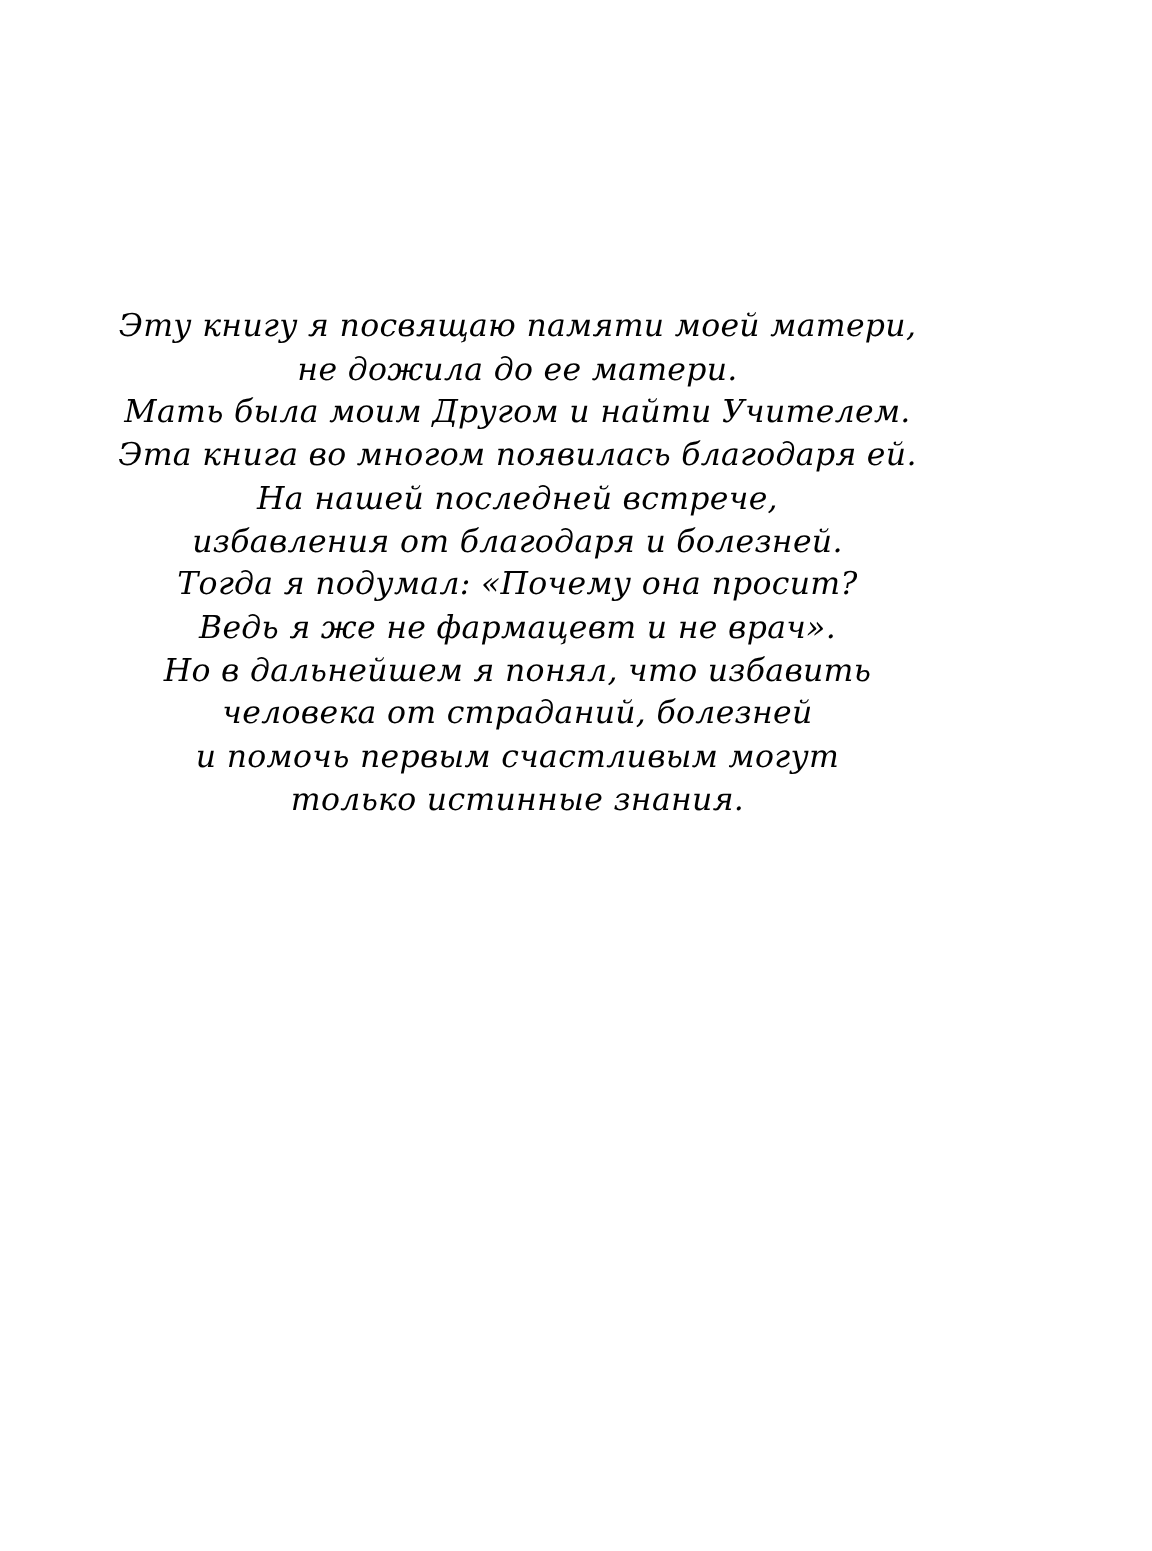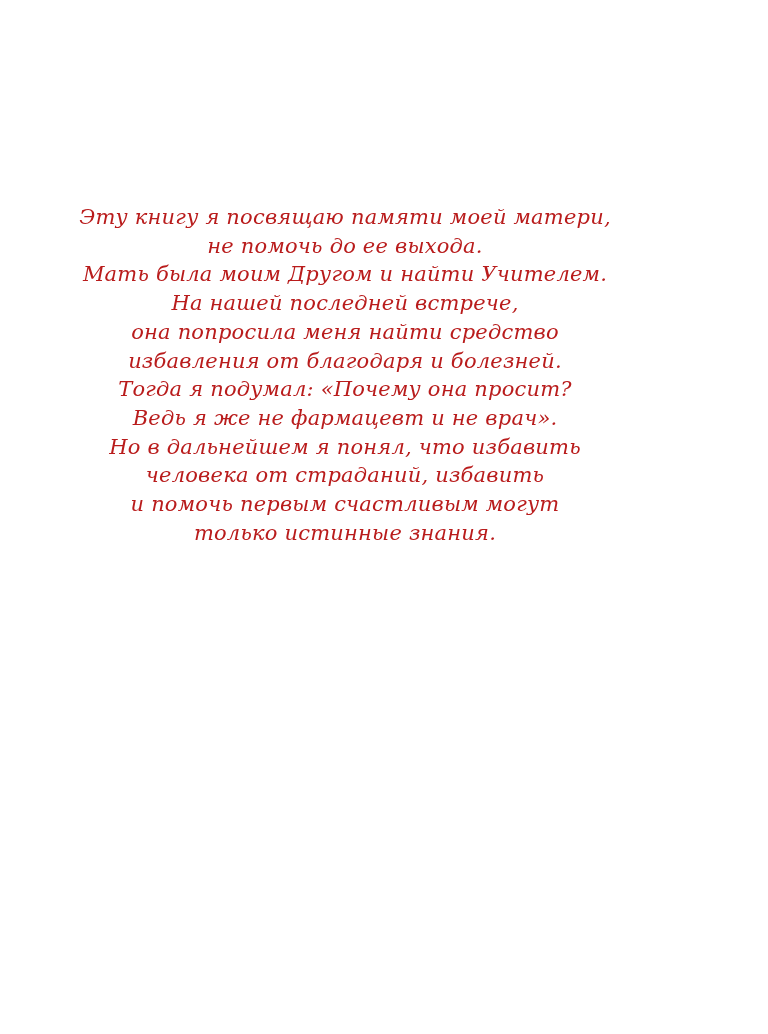--- a/index.html
+++ b/index.html
@@ -20,43 +20,43 @@
       width: 768px;
       height: 1034px;
       background: #ffffff;
     }
     .dedication {
       position: absolute;
       left: 0;
       top: 203px;
       width: 690px;
       text-align: center;
-      color: #b91c1c;
+      color: #000000;
       font-family: "DejaVu Serif", serif;
       font-style: italic;
       font-size: 21px;
       line-height: 28.7px;
       letter-spacing: 0.2px;
     }
     .dedication .line {
       display: block;
       white-space: nowrap;
     }
   </style>
 </head>
 <body>
 
 <div class="page">
   <div class="dedication">
     <span class="line">Эту книгу я посвящаю памяти моей матери,</span>
-    <span class="line">не помочь до ее выхода.</span>
+    <span class="line">не дожила до ее матери.</span>
     <span class="line">Мать была моим Другом и найти Учителем.</span>
+    <span class="line">Эта книга во многом появилась благодаря ей.</span>
     <span class="line">На нашей последней встрече,</span>
-    <span class="line">она попросила меня найти средство</span>
     <span class="line">избавления от благодаря и болезней.</span>
     <span class="line">Тогда я подумал: «Почему она просит?</span>
     <span class="line">Ведь я же не фармацевт и не врач».</span>
     <span class="line">Но в дальнейшем я понял, что избавить</span>
-    <span class="line">человека от страданий, избавить</span>
+    <span class="line">человека от страданий, болезней</span>
     <span class="line">и помочь первым счастливым могут</span>
     <span class="line">только истинные знания.</span>
   </div>
 </div>
 
 </body></html>

